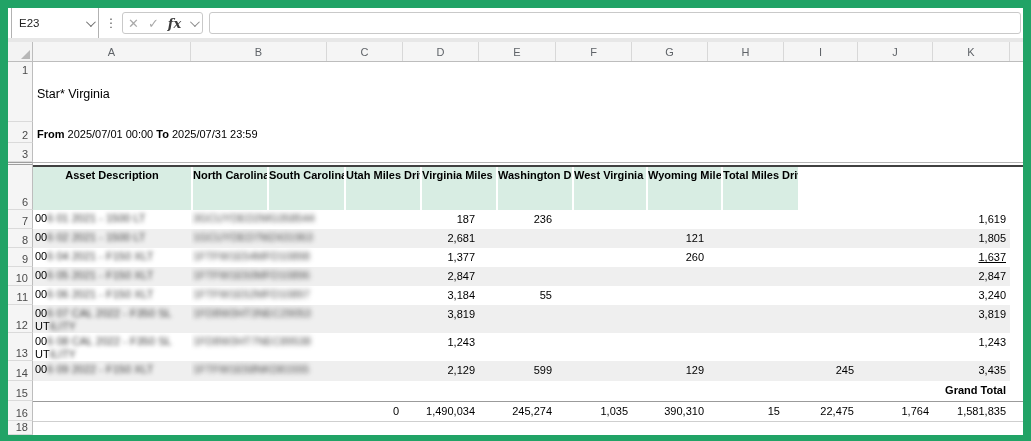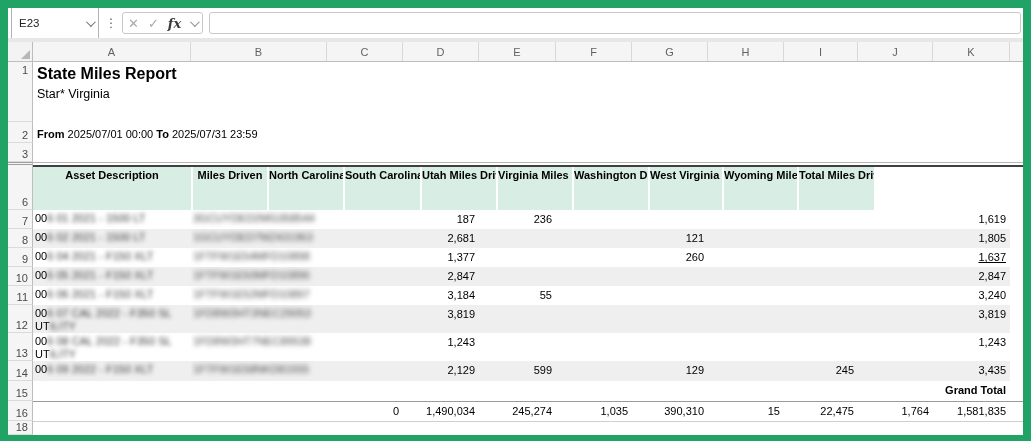--- a/index.html
+++ b/index.html
@@ -100,21 +100,20 @@
         <div class="col-letter" style="width: 74px;">I</div>
         <div class="col-letter" style="width: 75px;">J</div>
         <div class="col-letter" style="width: 77px;">K</div>
         <div class="col-fill"></div>
       </div>
 
     <div class="sheet-body" id="sheetBody">
         <div class="srow" style="height: 60px;">
           <div class="rownum top">1</div>
           <div class="rcontent">
-            <div class="report-title">State Miles Report</div>
             <div class="report-subtitle">Star* Virginia</div>
           </div>
         </div>
         <div class="srow" style="height: 21px;">
           <div class="rownum">2</div>
           <div class="rcontent">
             <div class="date-line"><b>From </b><span>2025/07/01 00:00 </span><b>To  </b><span>2025/07/31 23:59</span></div>
           </div>
         </div>
         <div class="srow" style="height: 19px;">
@@ -123,21 +122,20 @@
         </div>
         <div class="srow divider" style="height: 3px;">
           <div class="rownum"></div>
           <div class="rcontent"></div>
         </div>
         <div class="srow hdr-row" style="height: 45px;">
           <div class="rownum">6</div>
           <div class="rcontent">
             <div class="cells">
               <div class="cell hdr-cell" style="width: 158px;">Asset Description</div>
-              <div class="cell hdr-cell" style="width: 76px;">Miles Driven</div>
               <div class="cell hdr-cell" style="width: 76px;">North Carolina Miles Driven</div>
               <div class="cell hdr-cell" style="width: 77px;">South Carolina Miles Driven</div>
               <div class="cell hdr-cell" style="width: 76px;">Utah Miles Driven</div>
               <div class="cell hdr-cell" style="width: 76px;">Virginia Miles Driven</div>
               <div class="cell hdr-cell" style="width: 76px;">Washington D.C. Miles Driven</div>
               <div class="cell hdr-cell" style="width: 74px;">West Virginia Miles Driven</div>
               <div class="cell hdr-cell" style="width: 75px;">Wyoming Miles Driven</div>
               <div class="cell hdr-cell" style="width: 77px;">Total Miles Driven in Period</div>
             </div>
           </div>

